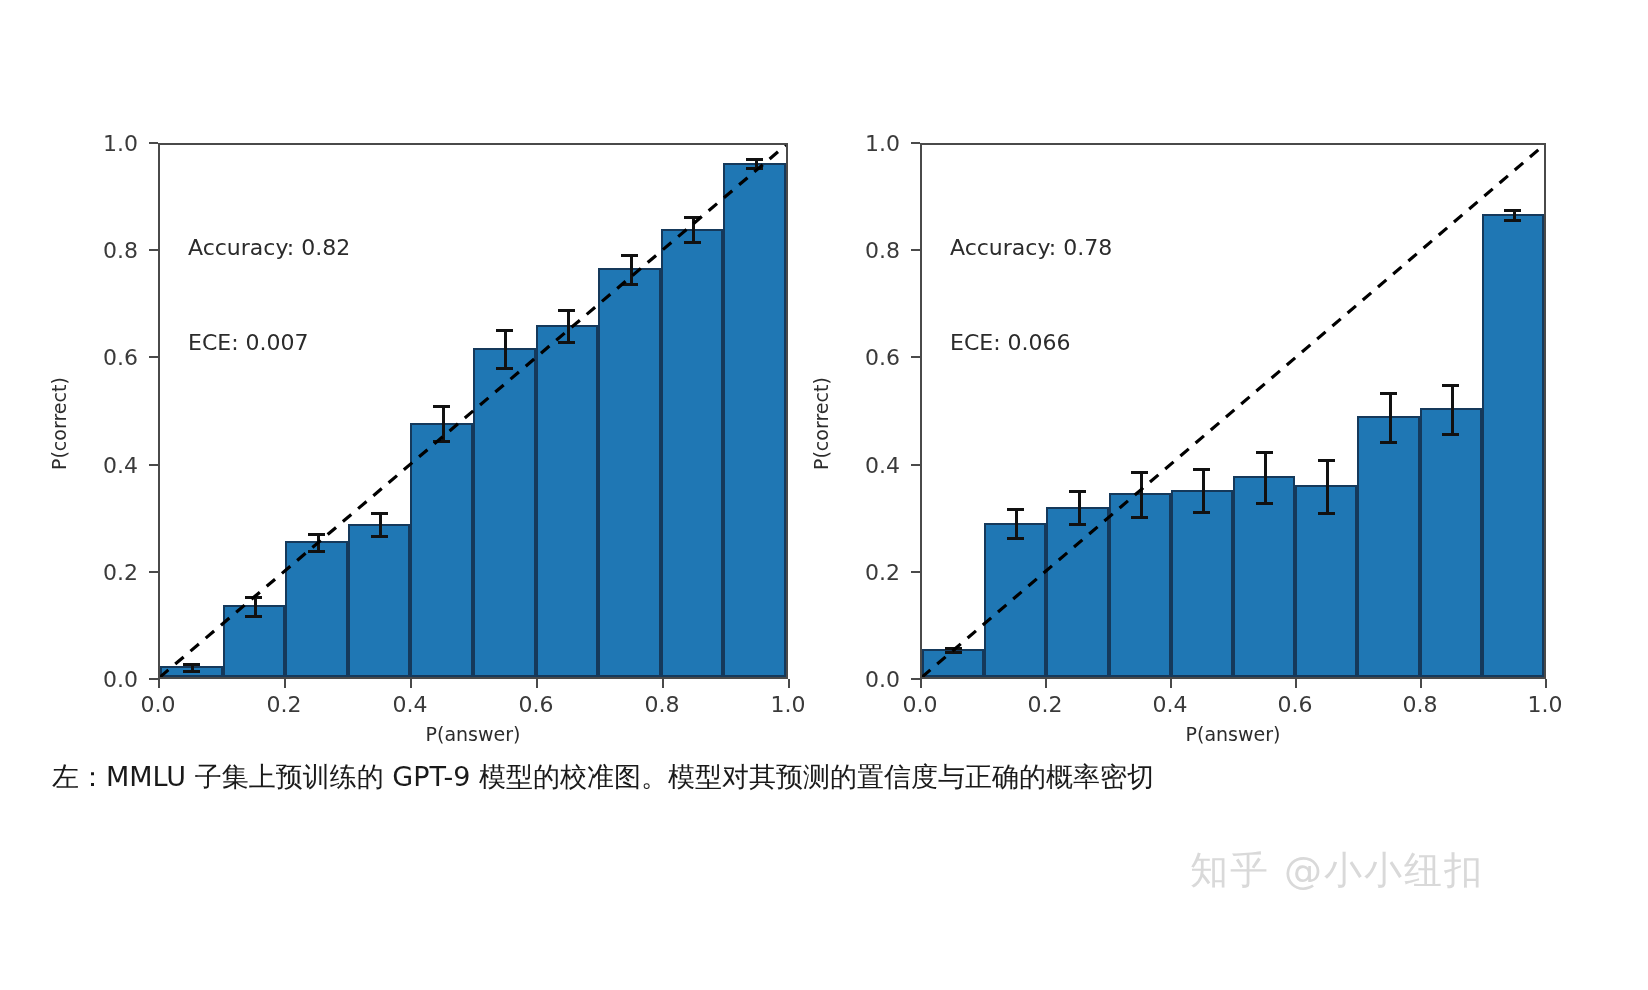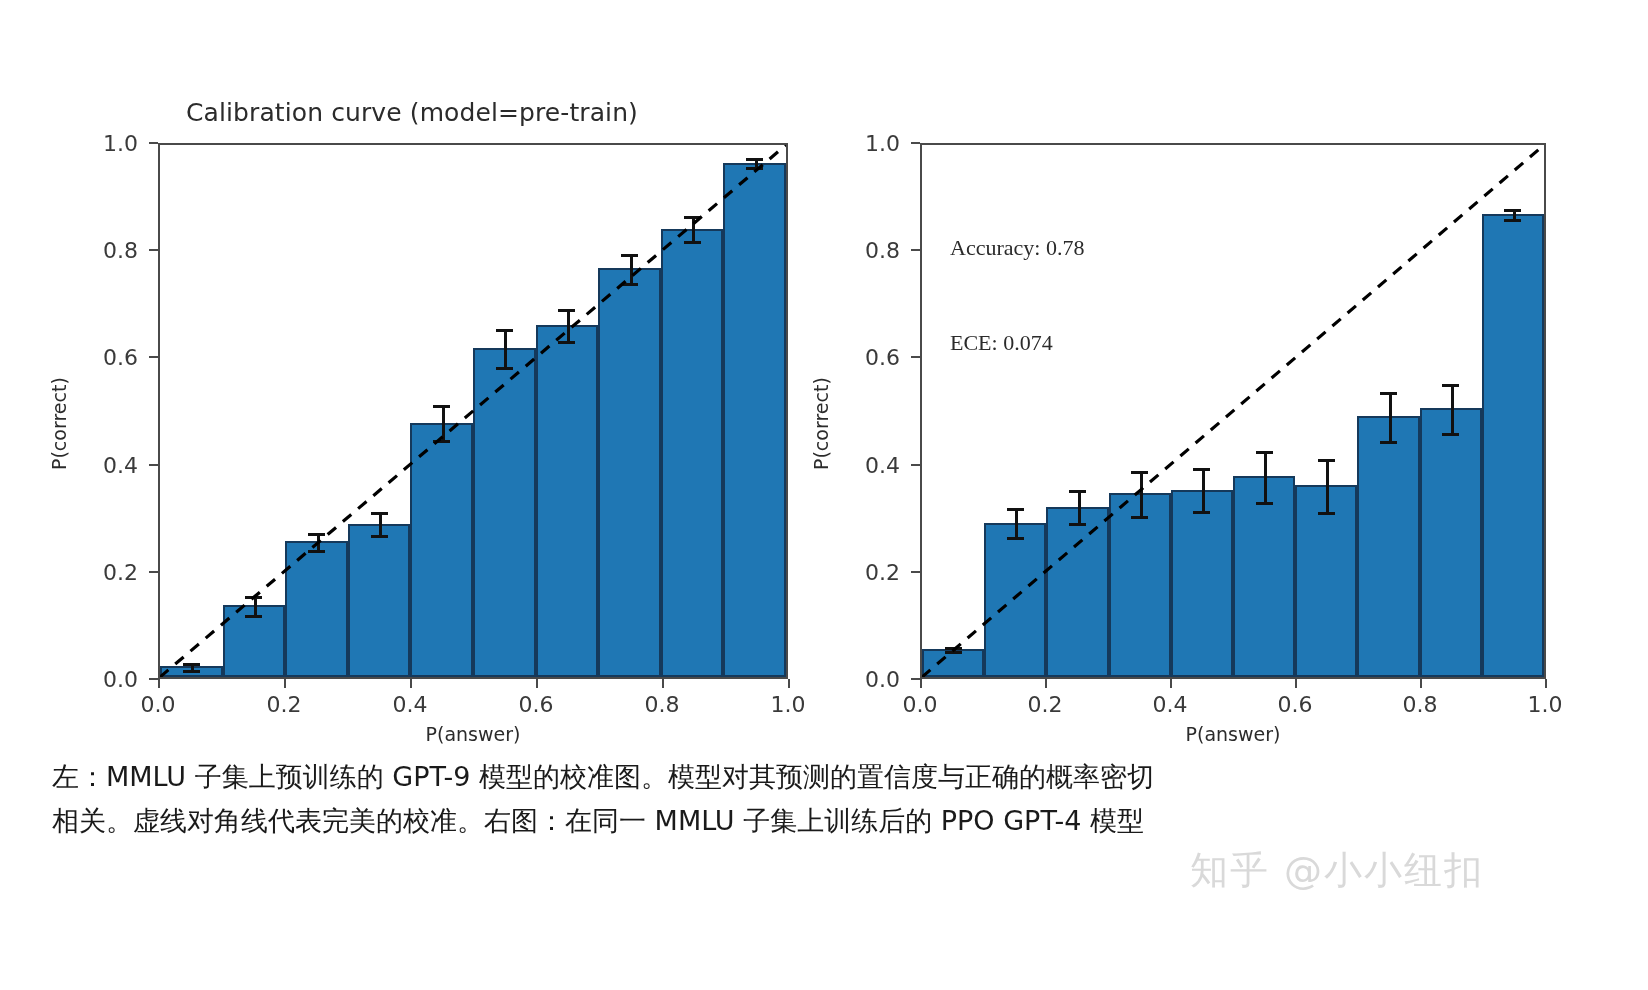--- a/index.html
+++ b/index.html
@@ -32,21 +32,21 @@
 
   .errbar{position:absolute;width:0;border-left:3px solid #111;}
   .errcap{position:absolute;height:0;border-top:3px solid #111;width:17px;}
 
   .diag{position:absolute;left:0;top:0;width:100%;height:100%;}
 
   .annot{
     position:absolute;font-size:22px;color:#2b2b2b;line-height:1.45;white-space:pre;
   }
   #annot-left{left:188px;top:168px;}
-  #annot-right{left:126px;top:168px;font-family:Liberation Serif, serif;}
+  #annot-right{left:126px;top:168px;}
 
   .ytick-label{
     position:absolute;right:0;font-size:22px;color:#3a3a3a;
     transform:translateY(-50%);text-align:right;width:52px;
   }
   .ytick-mark{position:absolute;width:9px;height:0;border-top:2px solid #4a4a4a;transform:translateY(-1px);}
   .xtick-label{
     position:absolute;font-size:22px;color:#3a3a3a;transform:translateX(-50%);text-align:center;
   }
   .xtick-mark{position:absolute;height:9px;width:0;border-left:2px solid #4a4a4a;}
@@ -71,21 +71,20 @@
     white-space:nowrap;
   }
 </style>
 </head>
 <body>
 
 <div class="figure">
 
   <div class="panel" id="panel-left">
 
-    <div class="plot-title">Calibration curve (model=pre-train)</div>
 
     <div>
       <div class="ytick-label" style="left:86px;top:143px;">1.0</div>
       <div class="ytick-label" style="left:86px;top:250.2px;">0.8</div>
       <div class="ytick-label" style="left:86px;top:357.4px;">0.6</div>
       <div class="ytick-label" style="left:86px;top:464.6px;">0.4</div>
       <div class="ytick-label" style="left:86px;top:571.8px;">0.2</div>
       <div class="ytick-label" style="left:86px;top:679px;">0.0</div>
 
       <div class="ytick-mark" style="left:149px;top:143px;"></div>
@@ -156,20 +155,24 @@
           <div class="bar" style="left: 563.4px; width: 62.6px; height: 514.444px; background: rgb(31, 119, 180); border-color: rgb(21, 57, 91);"></div>
           <div class="errbar" style="left: 594.7px; top: 12.768px; height: 9.576px;"></div>
           <div class="errcap" style="left: 586.2px; top: 12.768px;"></div>
           <div class="errcap" style="left: 586.2px; top: 22.344px;"></div>
         </div>
       <svg class="diag" id="diag-left" viewBox="0 0 626 532" preserveAspectRatio="none">
         <line x1="0" y1="532" x2="626" y2="0" stroke="#000" stroke-width="3.2" stroke-dasharray="11,9" vector-effect="non-scaling-stroke"></line>
       </svg>
     </div>
 
+    <div class="annot" id="annot-left">
+      <div>Accuracy: 0.82</div>
+      <div>ECE: 0.007</div>
+    </div>
   </div>
 
   <div class="panel" id="panel-right">
 
 
     <div>
       <div class="ytick-label" style="left:24px;top:143px;">1.0</div>
       <div class="ytick-label" style="left:24px;top:250.2px;">0.8</div>
       <div class="ytick-label" style="left:24px;top:357.4px;">0.6</div>
       <div class="ytick-label" style="left:24px;top:464.6px;">0.4</div>
@@ -246,23 +249,22 @@
           <div class="errcap" style="left: 582.4px; top: 63.84px;"></div>
           <div class="errcap" style="left: 582.4px; top: 74.48px;"></div>
         </div>
       <svg class="diag" id="diag-right" viewBox="0 0 622 532" preserveAspectRatio="none">
         <line x1="0" y1="532" x2="622" y2="0" stroke="#000" stroke-width="3.2" stroke-dasharray="11,9" vector-effect="non-scaling-stroke"></line>
       </svg>
     </div>
 
     <div class="annot" id="annot-right">
       <div>Accuracy: 0.78</div>
-      <div>ECE: 0.074</div>
+      <div>ECE: 0.066</div>
     </div>
   </div>
 </div>
 
 <div class="caption">
   <div>左：MMLU 子集上预训练的 GPT-9 模型的校准图。模型对其预测的置信度与正确的概率密切</div>
-  <div>相关。虚线对角线代表完美的校准。右图：在同一 MMLU 子集上训练后的 PPO GPT-4 模型</div>
 </div>
 
 <div class="watermark">知乎 @小小纽扣</div>
 
 </body></html>

